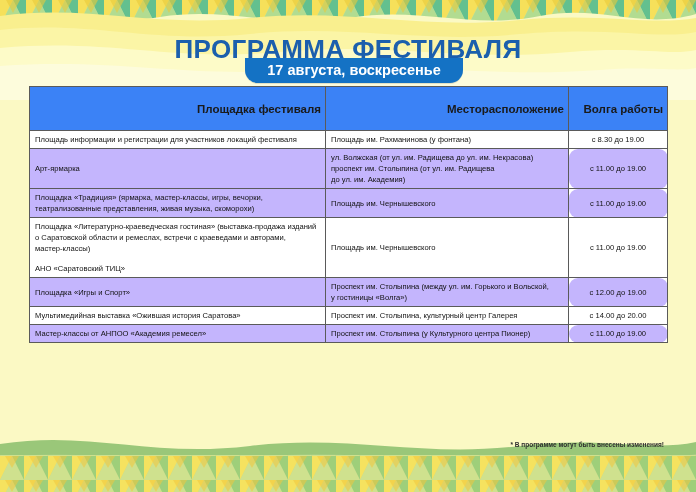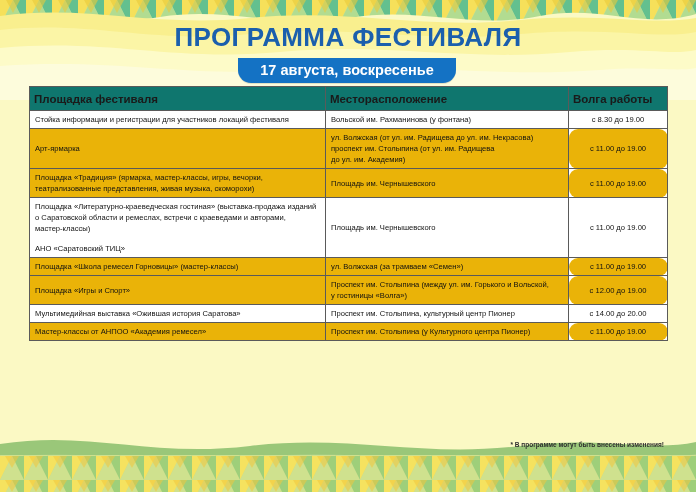--- a/index.html
+++ b/index.html
@@ -25,32 +25,32 @@
     left: 0;
     top: 0;
     width: 696px;
     height: 492px;
     pointer-events: none;
   }
   
   .title {
     position: absolute;
     left: 0;
-    top: 22px;
+    top: 34px;
     width: 696px;
     text-align: center;
     font-size: 26px;
     font-weight: bold;
     letter-spacing: 0.4px;
     color: #1b5fad;
     font-family: "Liberation Sans", sans-serif;
   }
   .date-badge-wrap {
     position: absolute;
-    left: 5px;
+    left: 12px;
     top: 58px;
     width: 684px;
     text-align: center;
   }
   .date-badge {
     display: inline-block;
     background: #1472c4;
     color: #ffffff;
     font-size: 14.5px;
     font-weight: bold;
@@ -71,36 +71,36 @@
     table-layout: fixed;
     background: #ffffff;
   }
   table.program th,
   table.program td {
     border: 1px solid #5a5a5a;
     vertical-align: middle;
     font-family: "Liberation Sans", sans-serif;
   }
   table.program thead th {
-    background: #0f766e;
+    background: #3b82f6;
     color: #1a1a1a;
     font-size: 11.5px;
     font-weight: bold;
-    text-align: left;
+    text-align: right;
     height: 19px;
-    padding: 2px 4px;
+    padding: 12px 4px;
   }
   table.program tbody td {
     font-size: 7.6px;
     color: #111111;
     padding: 3px 5px;
     line-height: 1.45;
   }
   table.program tbody tr.alt td {
-    background: #eab308;
+    background: #c4b5fd;
   }
   td.col-place { text-align: left; }
   td.col-loc   { text-align: left; }
   td.col-time  { text-align: center; font-size: 7.6px; white-space: nowrap; border-radius: 9px; }
   .c1 { width: 296px; }
   .c2 { width: 243px; }
   .c3 { width: 99px; }
   .cell-line { display: block; }
   .cell-gap { display: block; height: 9px; }
   
@@ -178,24 +178,24 @@
       <thead>
         <tr>
           <th>Площадка фестиваля</th>
           <th>Месторасположение</th>
           <th>Волга работы</th>
         </tr>
       </thead>
       <tbody id="table-body">
           <tr>
             <td class="col-place">
-              <span class="cell-line">Стойка информации и регистрации для участников локаций фестиваля</span>
-            </td>
-            <td class="col-loc">
-              <span class="cell-line">Вольской им. Рахманинова (у фонтана)</span>
+              <span class="cell-line">Площадь информации и регистрации для участников локаций фестиваля</span>
+            </td>
+            <td class="col-loc">
+              <span class="cell-line">Площадь им. Рахманинова (у фонтана)</span>
             </td>
             <td class="col-time">с 8.30 до 19.00</td>
           </tr>
           <tr class="alt">
             <td class="col-place">
               <span class="cell-line">Арт-ярмарка</span>
             </td>
             <td class="col-loc">
               <span class="cell-line">ул. Волжская (от ул. им. Радищева до ул. им. Некрасова)</span>
               <span class="cell-line">проспект им. Столыпина (от ул. им. Радищева</span>
@@ -221,43 +221,34 @@
               <span class="cell-gap"></span>
               <span class="cell-line">АНО «Саратовский ТИЦ»</span>
             </td>
             <td class="col-loc">
               <span class="cell-line">Площадь им. Чернышевского</span>
             </td>
             <td class="col-time">с 11.00 до 19.00</td>
           </tr>
           <tr class="alt">
             <td class="col-place">
-              <span class="cell-line">Площадка «Школа ремесел Горновицы» (мастер-классы)</span>
-            </td>
-            <td class="col-loc">
-              <span class="cell-line">ул. Волжская (за трамваем «Семен»)</span>
-            </td>
-            <td class="col-time">с 11.00 до 19.00</td>
-          </tr>
-          <tr class="alt">
-            <td class="col-place">
               <span class="cell-line">Площадка «Игры и Спорт»</span>
             </td>
             <td class="col-loc">
               <span class="cell-line">Проспект им. Столыпина (между ул. им. Горького и Вольской,</span>
               <span class="cell-line">у гостиницы «Волга»)</span>
             </td>
             <td class="col-time">с 12.00 до 19.00</td>
           </tr>
           <tr>
             <td class="col-place">
               <span class="cell-line">Мультимедийная выставка «Ожившая история Саратова»</span>
             </td>
             <td class="col-loc">
-              <span class="cell-line">Проспект им. Столыпина, культурный центр Пионер</span>
+              <span class="cell-line">Проспект им. Столыпина, культурный центр Галерея</span>
             </td>
             <td class="col-time">с 14.00 до 20.00</td>
           </tr>
           <tr class="alt">
             <td class="col-place">
               <span class="cell-line">Мастер-классы от АНПОО «Академия ремесел»</span>
             </td>
             <td class="col-loc">
               <span class="cell-line">Проспект им. Столыпина (у Культурного центра Пионер)</span>
             </td>

